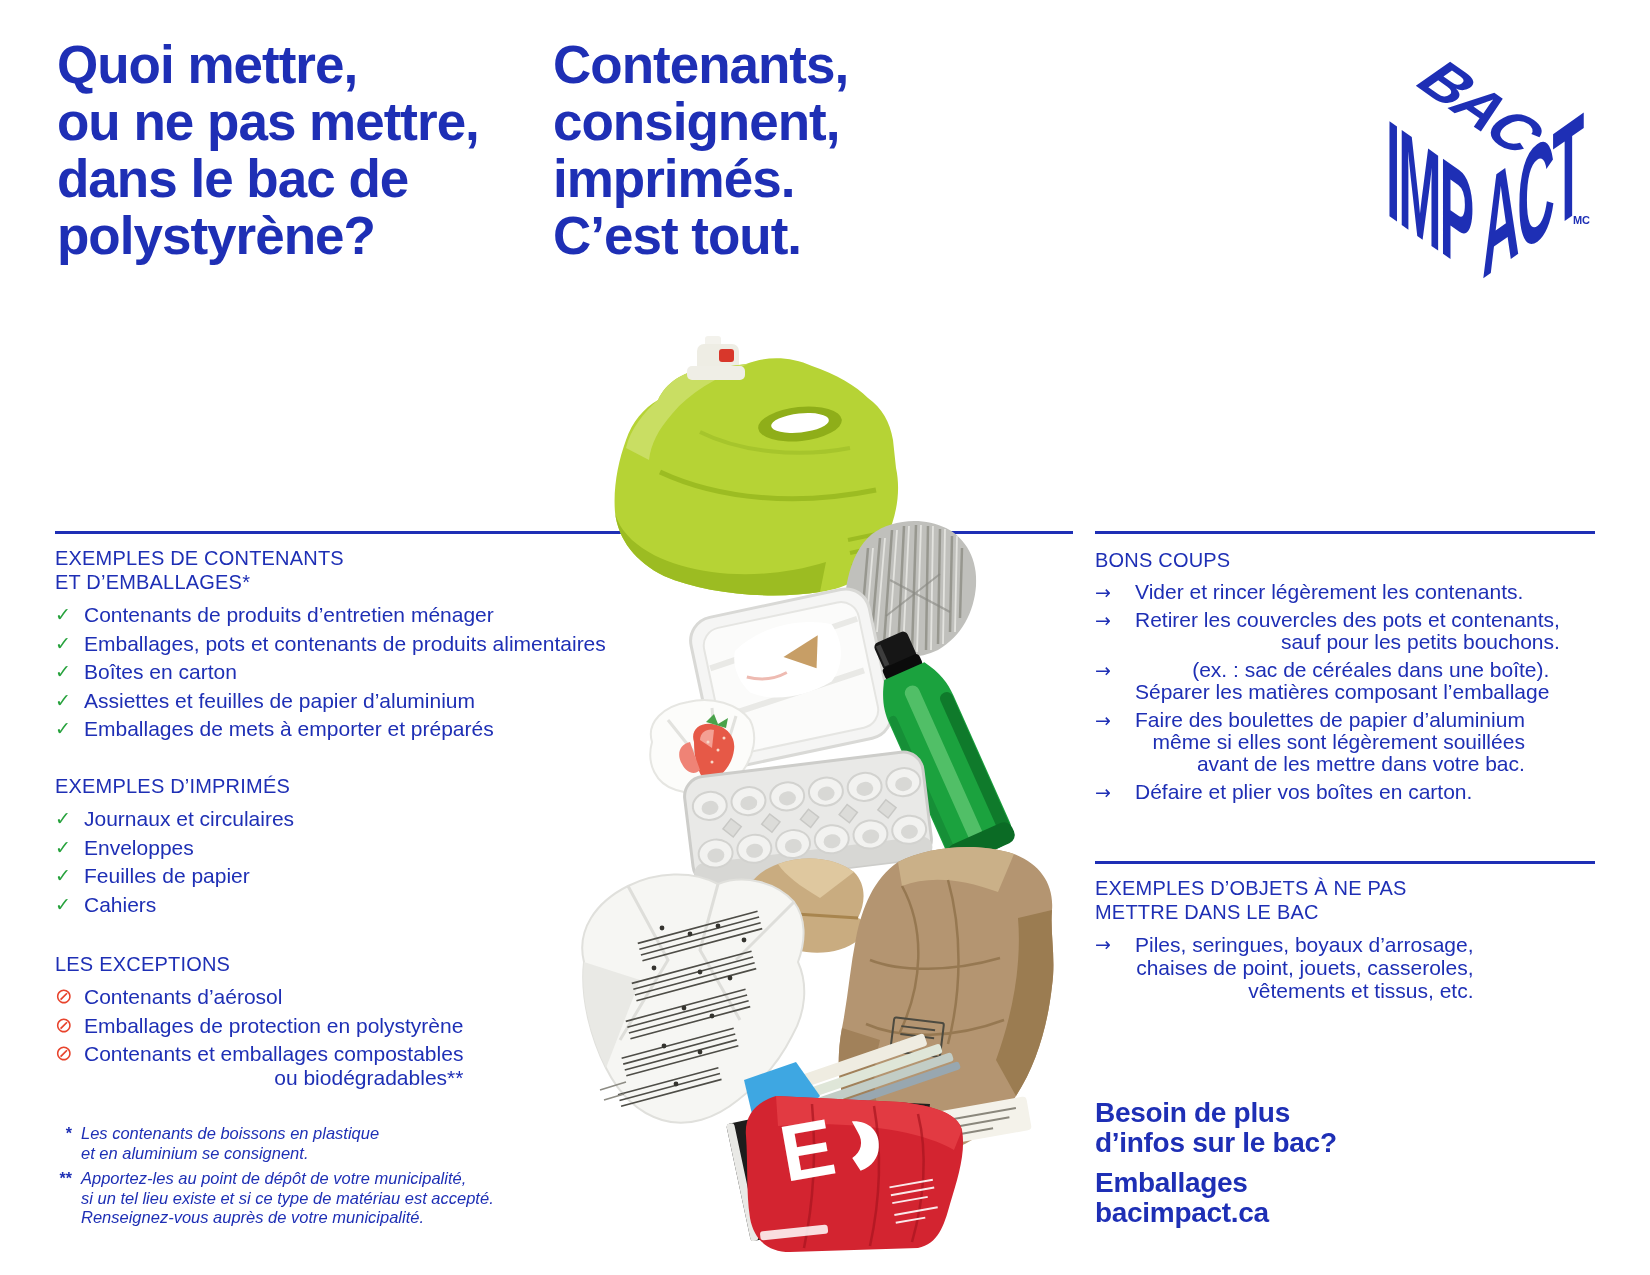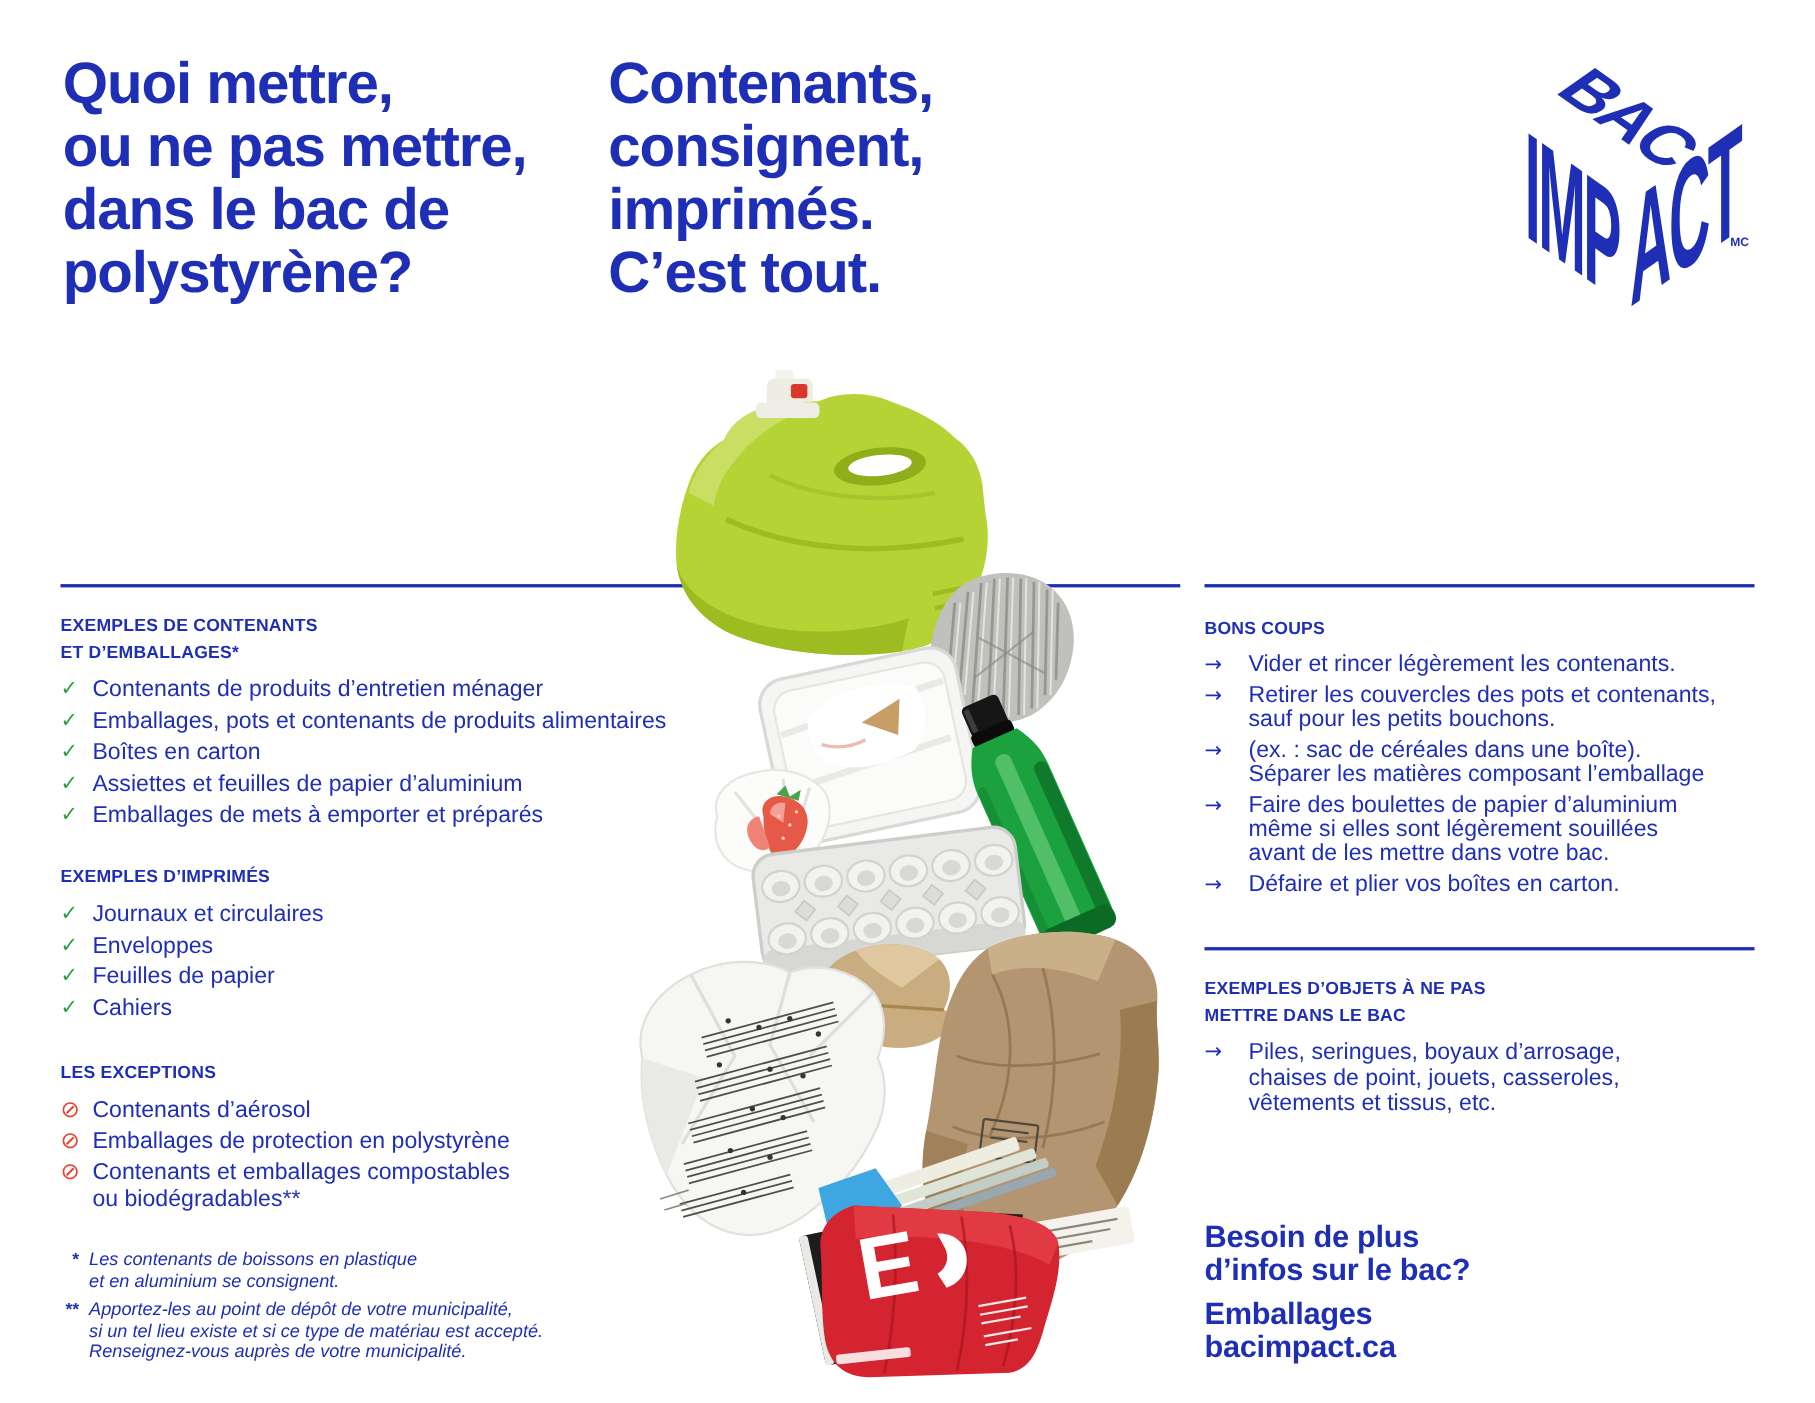--- a/index.html
+++ b/index.html
@@ -1,30 +1,30 @@
 <!DOCTYPE html>
 <html style="--blue: #1e2fb5; --green: #27a23d; --red: #e8432c;"><head>
 <meta charset="utf-8">
 <style>
   html,body{margin:0;padding:0;background:#ffffff;}
   body{width:1650px;height:1275px;position:relative;overflow:hidden;
        font-family:"Liberation Sans","DejaVu Sans",sans-serif;color:var(--blue,#1e2fb5);}
   .rule{position:absolute;height:3px;background:var(--blue);z-index:0;}
   .art{position:absolute;left:0;top:0;z-index:1;}
-  .txt{position:absolute;z-index:2;margin-top:12px;}
+  .txt{position:absolute;z-index:2;}
   .headline{font-size:53px;line-height:57px;font-weight:700;letter-spacing:-1px;color:var(--blue);}
-  .sec-h{font-size:16px;line-height:24px;font-weight:700;letter-spacing:.2px;color:var(--blue);}
+  .sec-h{font-size:20px;line-height:24px;font-weight:400;letter-spacing:.2px;color:var(--blue);}
   .list{margin-top:9px;}
   .li{display:flex;align-items:flex-start;margin-bottom:5px;}
   .li .ic{flex:0 0 29px;width:29px;font-size:19px;line-height:23.5px;
           font-family:"DejaVu Sans",sans-serif;font-weight:700;}
   .ic.green{color:var(--green);}
   .ic.red{color:var(--red);font-weight:400;font-size:21px;}
   .ic.blue{color:var(--blue);font-weight:400;}
-  .ln{font-size:21px;line-height:23.5px;white-space:nowrap;color:var(--blue);}
+  .ln{font-size:21px;line-height:23.5px;white-space:nowrap;color:var(--blue);text-align:right;}
   .rlist .li .ic{flex:0 0 40px;width:40px;line-height:22px;}
   .rlist .ln{line-height:22px;}
   .rlist .li{margin-bottom:6px;}
   .fn{display:flex;margin-bottom:6px;font-style:italic;}
   .fn-m{width:24px;text-align:right;margin-right:9px;font-size:16px;line-height:19.5px;font-weight:700;font-style:normal;}
   .fn-l{font-size:16.5px;line-height:19.5px;white-space:nowrap;}
   .cta{font-size:28px;line-height:30px;font-weight:700;letter-spacing:-.3px;}
   .logo{position:absolute;z-index:2;color:var(--blue);}
   .nepas .ln{line-height:23px;}
 </style>

